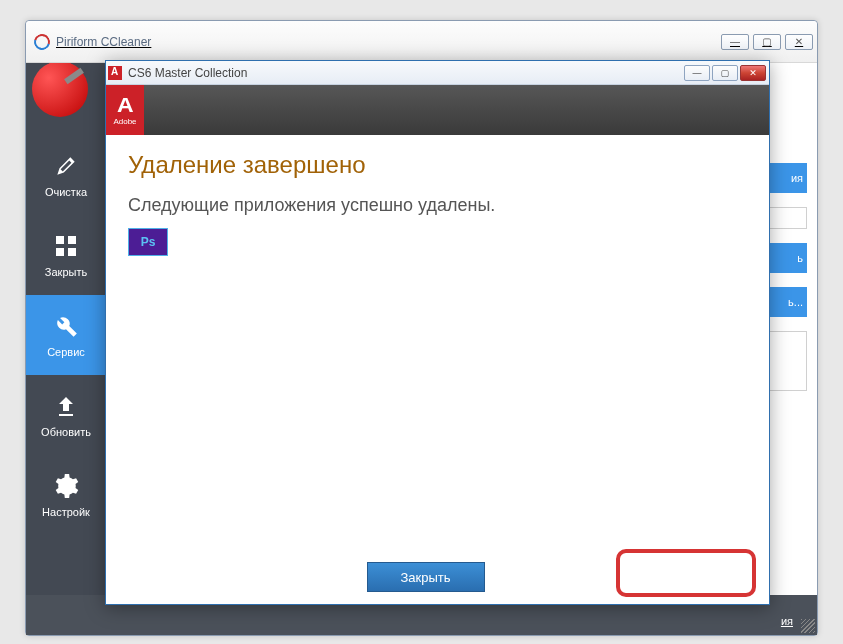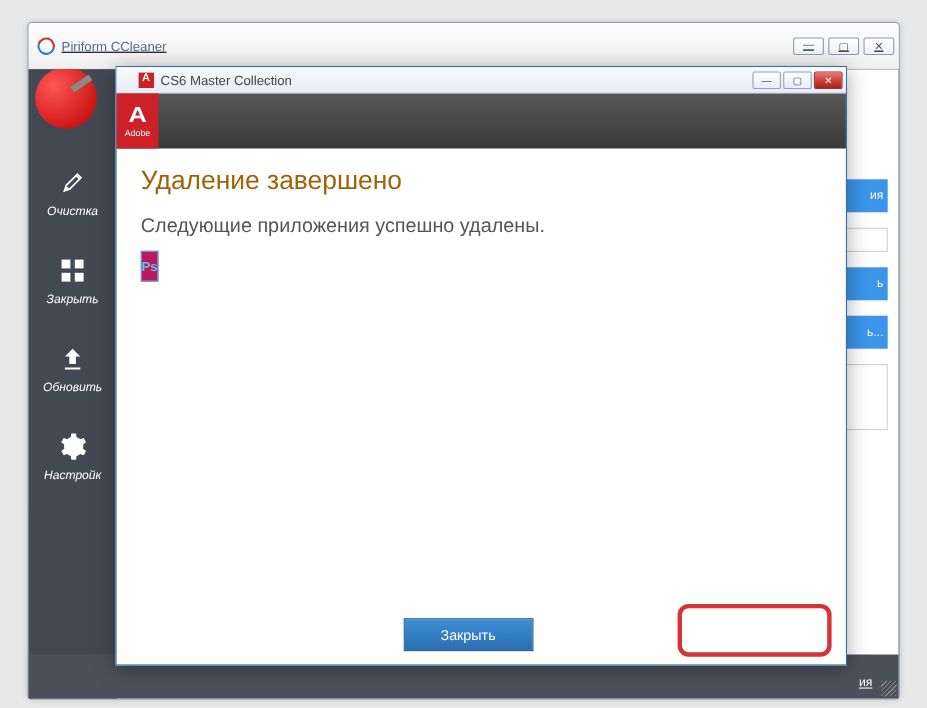--- a/index.html
+++ b/index.html
@@ -93,21 +93,20 @@
   .side-item {
     height: 80px;
     display: flex;
     flex-direction: column;
     align-items: center;
     justify-content: center;
     color: #fff;
     font-size: 11px;
     cursor: pointer;
     gap: 6px;
-    font-style: italic;
   }
   .side-item.active { background: #3b95e8; }
   .side-icon { width: 28px; height: 28px; display: flex; align-items: center; justify-content: center; }
   .content-area {
     flex: 1;
     background: #fff;
     position: relative;
   }
   .content-area .side-panel {
     position: absolute;
@@ -163,21 +162,21 @@
     box-shadow: 0 3px 18px rgba(0,0,0,0.35);
     z-index: 10;
     display: flex;
     flex-direction: column;
   }
   .dlg-titlebar {
     height: 24px;
     background: linear-gradient(#f7f9fc, #e7edf5);
     border-bottom: 1px solid #c7d2e0;
     display: flex; align-items: center;
-    padding: 0 3px 0 20px;
+    padding: 0 3px 0 2px;
   }
   .adobe-icon-sm {
     width: 14px; height: 14px;
     background: #cc2128;
     margin-right: 6px;
     position: relative;
   }
   .adobe-icon-sm::after {
     content: 'A';
     position: absolute;
@@ -219,22 +218,22 @@
     font-weight: normal;
     color: #a16207;
     margin-bottom: 16px;
   }
   .dlg-text {
     font-size: 18px;
     color: #555;
     margin-bottom: 12px;
   }
   .ps-icon {
-    width: 16px; height: 28px;
-    background: #be185d;
+    width: 40px; height: 28px;
+    background: #4c1d95;
     border: 1px solid #4fb0e8;
     display: flex; align-items: center; justify-content: center;
     color: #5bc2f2;
     font-size: 12px;
     font-weight: bold;
   }
   .dlg-footer {
     height: 54px;
     display: flex;
     align-items: center;
@@ -309,20 +308,28 @@
         <span class="side-icon">
           <svg width="24" height="24" viewBox="0 0 24 24" fill="#fff">
               <rect x="2" y="2" width="8" height="8"></rect>
               <rect x="14" y="2" width="8" height="8"></rect>
               <rect x="2" y="14" width="8" height="8"></rect>
               <rect x="14" y="14" width="8" height="8"></rect>
             </svg>
         </span>
         <span>Закрыть</span>
       </div>
+      <div class="side-item active">
+        <span class="side-icon">
+          <svg width="26" height="26" viewBox="0 0 24 24" fill="#fff">
+              <path d="M22 19l-7-7c1-2 .5-4.5-1.3-6.3C11.7 3.7 8.8 3.3 6.5 4.5l4 4-2 2-4-4C3.3 8.8 3.7 11.7 5.7 13.7c1.8 1.8 4.3 2.3 6.3 1.3l7 7 3-3z"></path>
+            </svg>
+        </span>
+        <span>Сервис</span>
+      </div>
       <div class="side-item">
         <span class="side-icon">
           <svg width="24" height="24" viewBox="0 0 24 24" fill="#fff">
               <path d="M12 3l7 7h-4v7h-6v-7H5l7-7zM5 20h14v2H5z"></path>
             </svg>
         </span>
         <span>Обновить</span>
       </div>
       <div class="side-item">
         <span class="side-icon">

